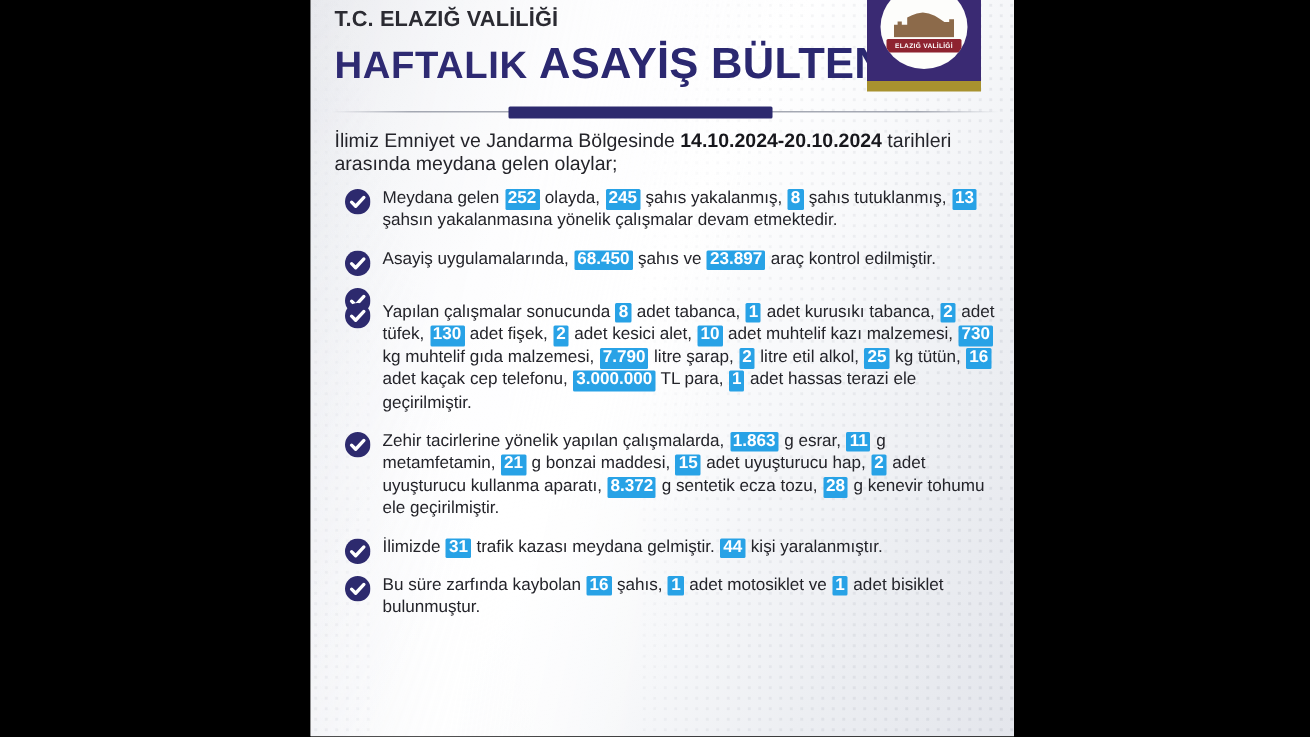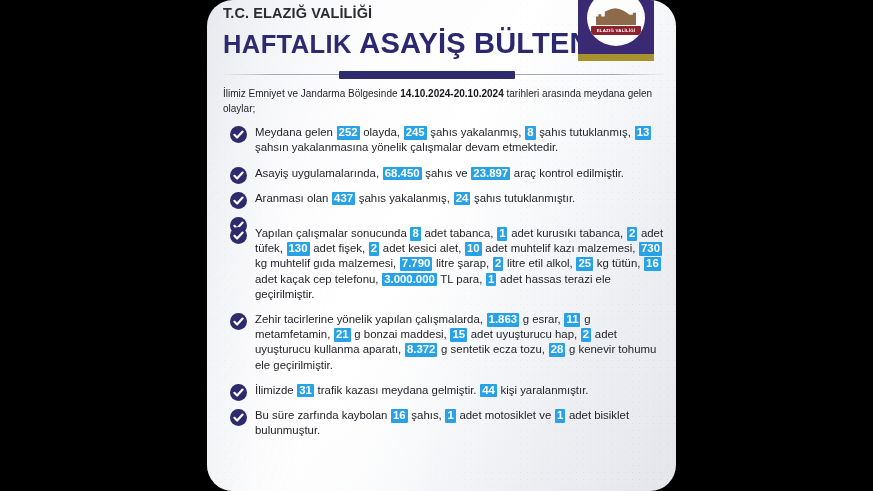--- a/index.html
+++ b/index.html
@@ -32,21 +32,20 @@
     overflow: hidden;
     background:
       linear-gradient(118deg,
         #e9eaee 0%,
         #f2f3f6 14%,
         #fbfbfd 30%,
         #ffffff 45%,
         #f7f8fa 62%,
         #eceef2 80%,
         #e4e6ec 100%);
-    border-radius: 26px;
   }
 
   
   .sheen {
     position: absolute;
     inset: 0;
     pointer-events: none;
     background:
       linear-gradient(102deg, rgba(255,255,255,0) 0%, rgba(255,255,255,.85) 34%, rgba(255,255,255,0) 58%),
       linear-gradient(75deg, rgba(205,209,219,.45) 0%, rgba(255,255,255,0) 26%);
@@ -200,21 +199,21 @@
     top: 0;
     width: 176px;
     height: 8px;
     background: #2d2a6e;
     border-radius: 1px;
   }
 
   
   .intro {
     margin: 8px 14px 0 16px;
-    font-size: 10px;
+    font-size: 13px;
     line-height: 14.6px;
     color: #24242a;
   }
   .intro b { font-weight: bold; color: #17171c; }
 
   .items {
     margin: 4px 0 0 0;
     padding: 0;
     list-style: none;
   }
@@ -296,26 +295,20 @@
               <svg viewBox="0 0 17 17" width="17" height="17" aria-hidden="true">
                 <circle cx="8.5" cy="8.5" r="8.5" fill="#2d2a6e"></circle>
                 <path d="M4.4 8.8 L7.1 11.5 L12.6 5.6" fill="none" stroke="#ffffff" stroke-width="2.2" stroke-linecap="round" stroke-linejoin="round"></path>
               </svg>
             </span><span><span>Asayiş uygulamalarında, </span><span class="hl">68.450</span><span> şahıs ve </span><span class="hl">23.897</span><span> araç kontrol edilmiştir.</span></span></li>
           <li class="item"><span class="tick">
               <svg viewBox="0 0 17 17" width="17" height="17" aria-hidden="true">
                 <circle cx="8.5" cy="8.5" r="8.5" fill="#2d2a6e"></circle>
                 <path d="M4.4 8.8 L7.1 11.5 L12.6 5.6" fill="none" stroke="#ffffff" stroke-width="2.2" stroke-linecap="round" stroke-linejoin="round"></path>
               </svg>
-            </span><span><span>Aranması olan </span><span class="hl">437</span><span> şahıs yakalanmış, </span><span class="hl">24</span><span> şahıs tutuklanmıştır.</span></span></li>
-          <li class="item"><span class="tick">
-              <svg viewBox="0 0 17 17" width="17" height="17" aria-hidden="true">
-                <circle cx="8.5" cy="8.5" r="8.5" fill="#2d2a6e"></circle>
-                <path d="M4.4 8.8 L7.1 11.5 L12.6 5.6" fill="none" stroke="#ffffff" stroke-width="2.2" stroke-linecap="round" stroke-linejoin="round"></path>
-              </svg>
             </span></li>
           <li class="item"><span class="tick">
               <svg viewBox="0 0 17 17" width="17" height="17" aria-hidden="true">
                 <circle cx="8.5" cy="8.5" r="8.5" fill="#2d2a6e"></circle>
                 <path d="M4.4 8.8 L7.1 11.5 L12.6 5.6" fill="none" stroke="#ffffff" stroke-width="2.2" stroke-linecap="round" stroke-linejoin="round"></path>
               </svg>
             </span><span><span>Yapılan çalışmalar sonucunda </span><span class="hl">8</span><span> adet tabanca, </span><span class="hl">1</span><span> adet kurusıkı tabanca, </span><span class="hl">2</span><span> adet tüfek, </span><span class="hl">130</span><span> adet fişek, </span><span class="hl">2</span><span> adet kesici alet, </span><span class="hl">10</span><span> adet muhtelif kazı malzemesi, </span><span class="hl">730</span><span> kg muhtelif gıda malzemesi, </span><span class="hl">7.790</span><span> litre şarap, </span><span class="hl">2</span><span> litre etil alkol, </span><span class="hl">25</span><span> kg tütün, </span><span class="hl">16</span><span> adet kaçak cep telefonu, </span><span class="hl">3.000.000</span><span> TL para, </span><span class="hl">1</span><span> adet hassas terazi ele geçirilmiştir.</span></span></li>
           <li class="item"><span class="tick">
               <svg viewBox="0 0 17 17" width="17" height="17" aria-hidden="true">
                 <circle cx="8.5" cy="8.5" r="8.5" fill="#2d2a6e"></circle>

